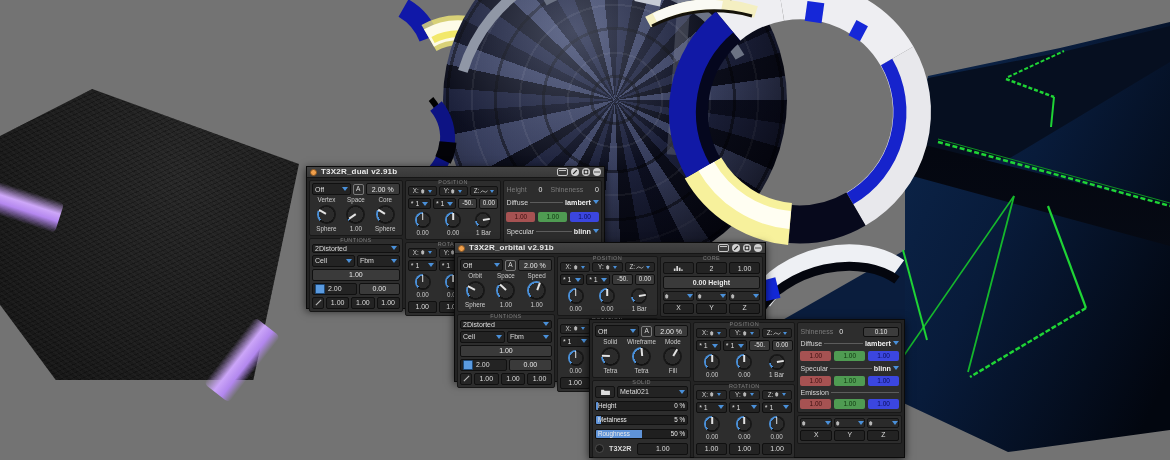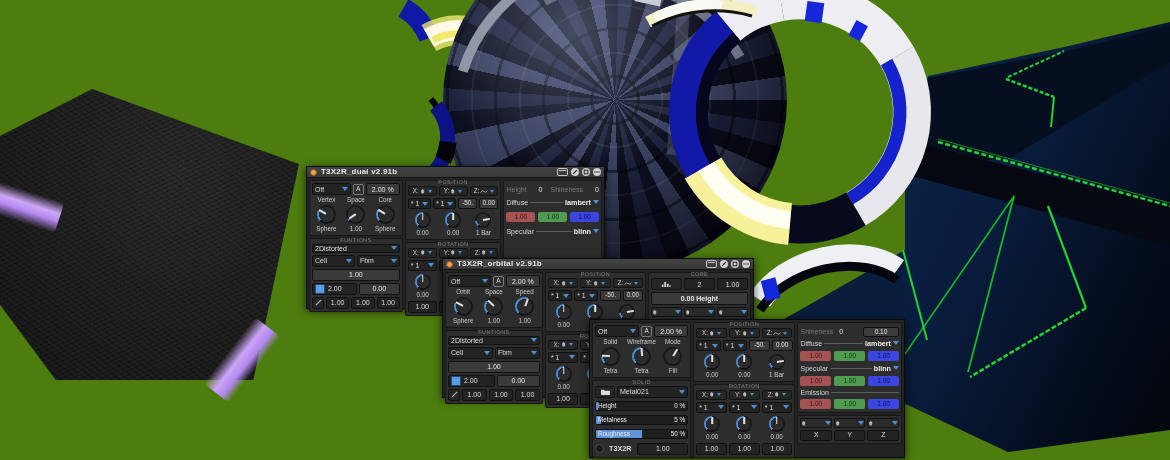--- a/index.html
+++ b/index.html
@@ -1,16 +1,16 @@
 <!DOCTYPE html>
 <html><head>
 <meta charset="utf-8">
 <style>
   html,body{margin:0;padding:0;background:#000;}
-  #stage{position:relative;width:1170px;height:460px;background:#4d7c0f;overflow:hidden;
+  #stage{position:relative;width:1170px;height:460px;background:#737373;overflow:hidden;
          font-family:"Liberation Sans",sans-serif;-webkit-font-smoothing:antialiased;}
   #stage *{box-sizing:border-box;}
 
   
   .bglayer{position:absolute;inset:0;}
   .rock{position:absolute;left:-2px;top:86px;width:304px;height:300px;
         clip-path:polygon(0 17%,31% 1%,99% 26%,84% 98%,19% 98%,0 72%);
         background:
           repeating-linear-gradient(37deg,rgba(255,255,255,.025) 0 2px,transparent 2px 5px),
           repeating-linear-gradient(-24deg,rgba(0,0,0,.28) 0 1px,transparent 1px 4px),
@@ -445,21 +445,21 @@
                   <span>blinn</span>
                   <span class="tri"></span>
                 </span>
             </div>
           </div>
         </div>
       </div>
     </div>
   </div>
 
-  <div class="panel" style="left:442px;top:242px;width:312px;height:140px;z-index:20;margin-top:16px;">
+  <div class="panel" style="left:454px;top:242px;width:312px;height:140px;z-index:20;">
     <div class="titlebar">
       <span class="tdot"></span>
       <span class="ttitle">T3X2R_orbital v2.91b</span>
       <span class="tbicons">
         <span class="tbi winico"></span>
         <span class="tbi circ">
             <svg width="8" height="8" viewBox="0 0 8 8">
               <path d="M2.2 5.8 L5.8 2.2" stroke="#222" stroke-width="1.2"></path>
             </svg>
           </span>

